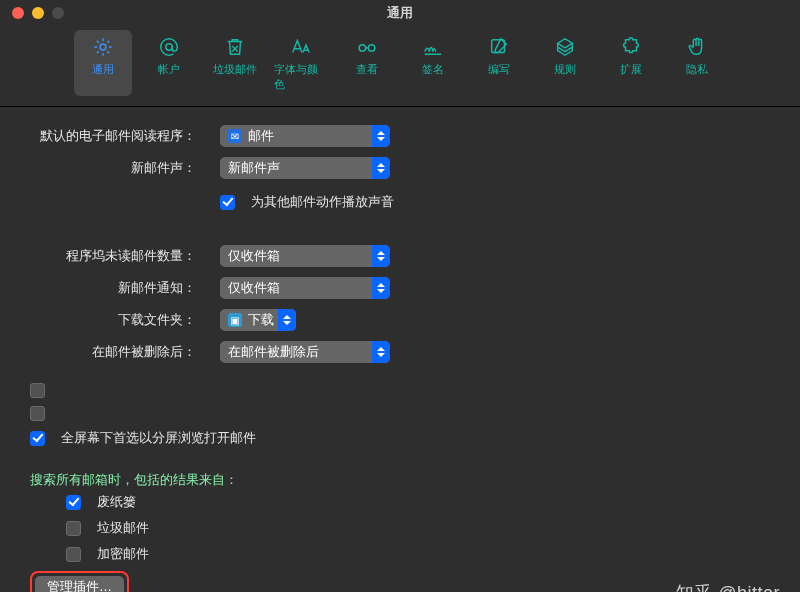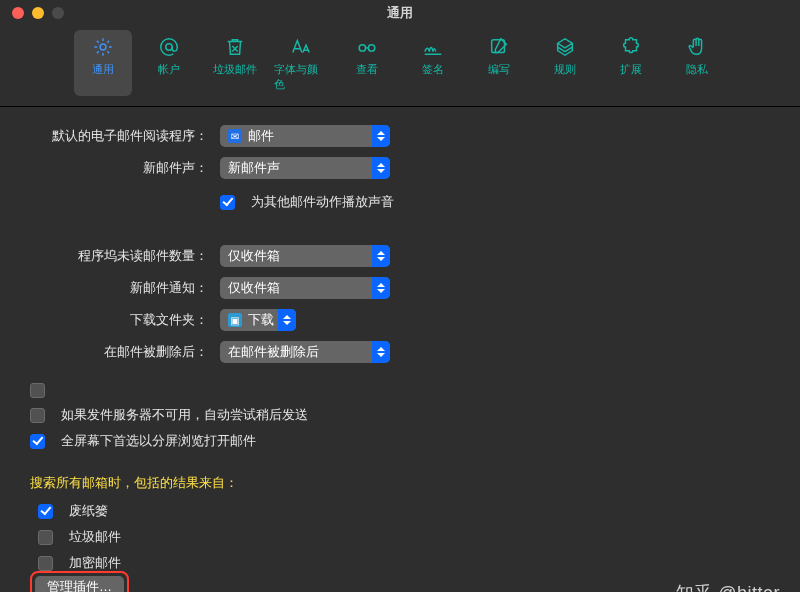--- a/index.html
+++ b/index.html
@@ -12,35 +12,35 @@
   .dot.green { background: #4b4b4b; }
   .title { position: absolute; left: 0; right: 0; text-align: center; font-size: 13px; color: #d4d4d4; font-weight: 600; }
   .toolbar { display: flex; justify-content: center; gap: 8px; padding: 4px 0 10px 0; border-bottom: 1px solid #000; background: #2e2e2e; }
   .tabitem { width: 58px; display: flex; flex-direction: column; align-items: center; gap: 4px; padding: 6px 2px 4px; border-radius: 6px; color: #14b8a6; cursor: default; }
   .tabitem.selected { background: #484848; color: #3e93f7; }
   .tabitem .icon { height: 22px; display: flex; align-items: center; justify-content: center; font-size: 20px; line-height: 1; }
   .tabitem .icon svg { width: 22px; height: 22px; stroke: currentColor; fill: none; stroke-width: 1.6; }
   .tabitem .lbl { font-size: 11px; }
   .content { padding: 18px 30px 20px 30px; position: relative; height: calc(592px - 26px - 62px); }
   .row { display: flex; align-items: center; margin-bottom: 10px; }
-  .row .label { width: 190px; text-align: right; padding-right: 12px; color: #e6e6e6; }
+  .row .label { width: 190px; text-align: right; padding-right: 24px; color: #e6e6e6; }
   .row .control { flex: 0 0 auto; }
   .select { position: relative; display: inline-flex; align-items: center; background: #656565; border-radius: 5px; height: 22px; padding: 0 22px 0 8px; color: #fff; min-width: 170px; }
   .select.small { min-width: 70px; }
   .select .sel-icon { width: 14px; height: 14px; margin-right: 6px; border-radius: 2px; display: inline-flex; align-items: center; justify-content: center; font-size: 10px; }
   .select .arrows { position: absolute; right: 0; top: 0; bottom: 0; width: 18px; background: #0a66ff; border-top-right-radius: 5px; border-bottom-right-radius: 5px; display: flex; flex-direction: column; align-items: center; justify-content: center; gap: 0; }
   .select .arrows::before { content: ""; border-left: 4px solid transparent; border-right: 4px solid transparent; border-bottom: 4px solid #fff; margin-bottom: 2px; }
   .select .arrows::after { content: ""; border-left: 4px solid transparent; border-right: 4px solid transparent; border-top: 4px solid #fff; }
   .checkrow { display: flex; align-items: center; gap: 16px; margin: 4px 0 8px 0; }
   .checkbox { width: 15px; height: 15px; border-radius: 3px; background: #515151; border: 1px solid #6a6a6a; display: inline-flex; align-items: center; justify-content: center; flex: 0 0 15px; }
   .checkbox.checked { background: #0a66ff; border-color: #0a66ff; }
   .checkbox.checked::after { content: ""; width: 4px; height: 8px; border: solid #fff; border-width: 0 2px 2px 0; transform: rotate(40deg) translate(-1px,-1px); }
-  .indent { margin-left: 8px; }
+  .indent { margin-left: 36px; }
   .section-gap { height: 16px; }
-  .heading { margin: 6px 0 10px 0; color: #fde047; font-family: Liberation Mono, monospace; }
+  .heading { margin: 6px 0 4px 0; color: #86efac; font-family: Liberation Mono, monospace; }
   .button { display: inline-flex; align-items: center; background: #656565; color: #fff; border-radius: 5px; height: 22px; padding: 0 12px; font-size: 13px; }
   .highlight-box { position: absolute; left: 30px; bottom: 8px; padding: 3px; border: 2px solid #ff3b30; border-radius: 8px; }
   .watermark { position: absolute; right: 20px; bottom: 6px; color: #d0d0d0; font-size: 18px; letter-spacing: 0.5px; pointer-events: none; font-weight:500; }
 </style>
 </head>
 <body>
 
 <div class="titlebar">
   <div class="traffic">
     <div class="dot red"></div>
@@ -215,21 +215,20 @@
     </div>
   </div>
 
   <div class="section-gap" style="height:6px"></div>
 
   <div class="checkrow">
     <span class="checkbox"></span>
   </div>
   <div class="checkrow">
     <span class="checkbox"></span>
-    <span>如果发件服务器不可用，自动尝试稍后发送</span>
   </div>
   <div class="checkrow">
     <span class="checkbox checked"></span>
     <span>全屏幕下首选以分屏浏览打开邮件</span>
   </div>
 
   <div class="section-gap" style="height:10px"></div>
 
   <div class="heading">搜索所有邮箱时，包括的结果来自：</div>
   <div class="checkrow indent">

